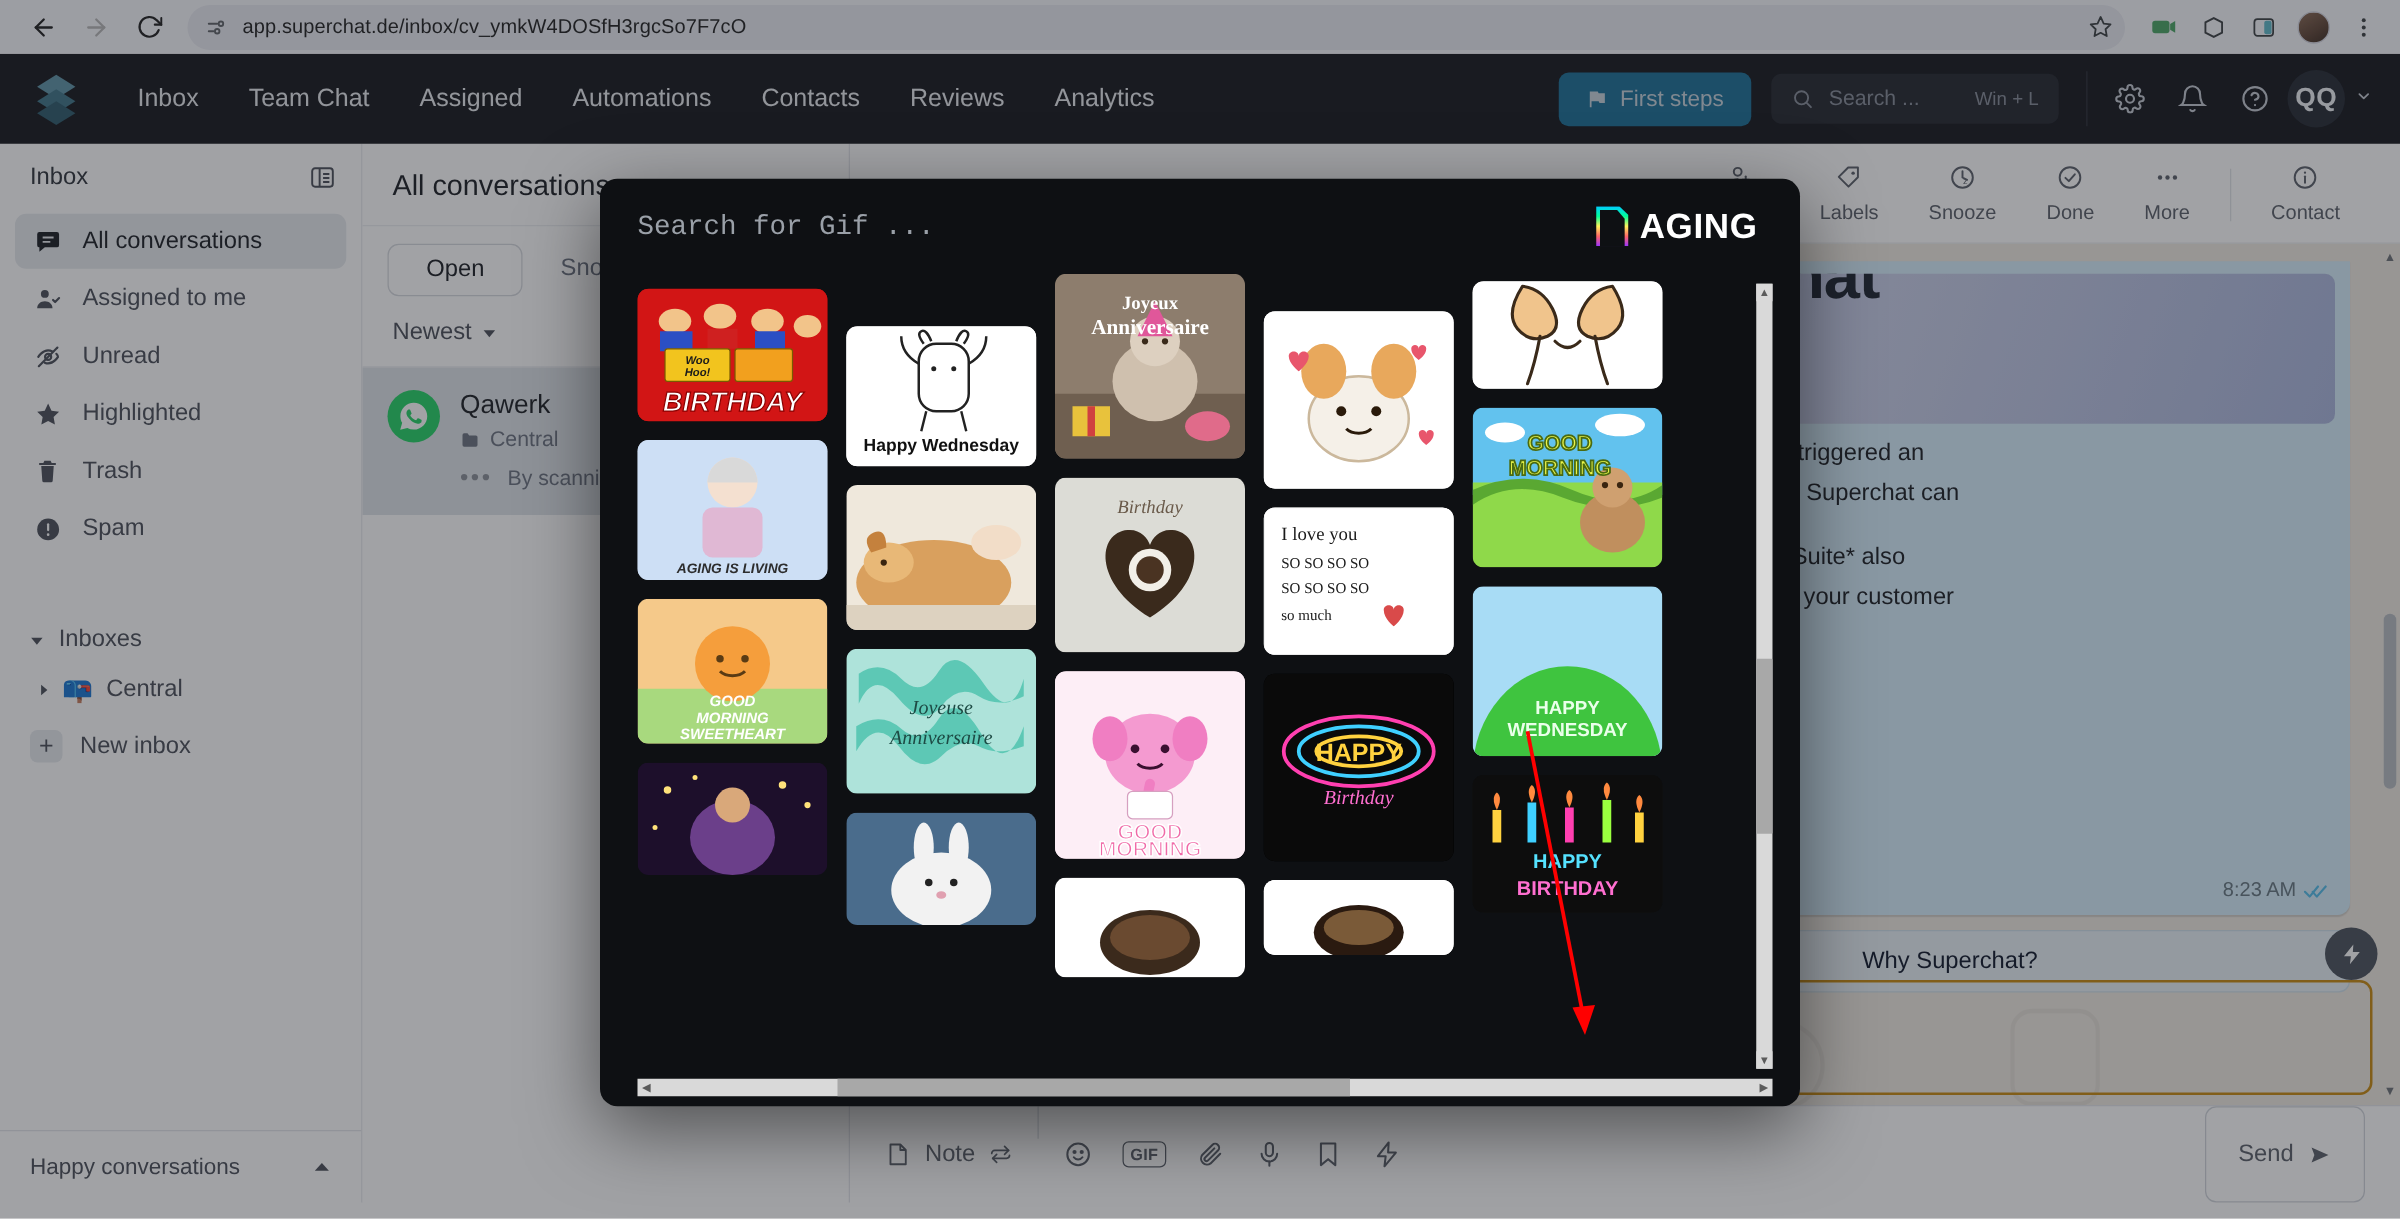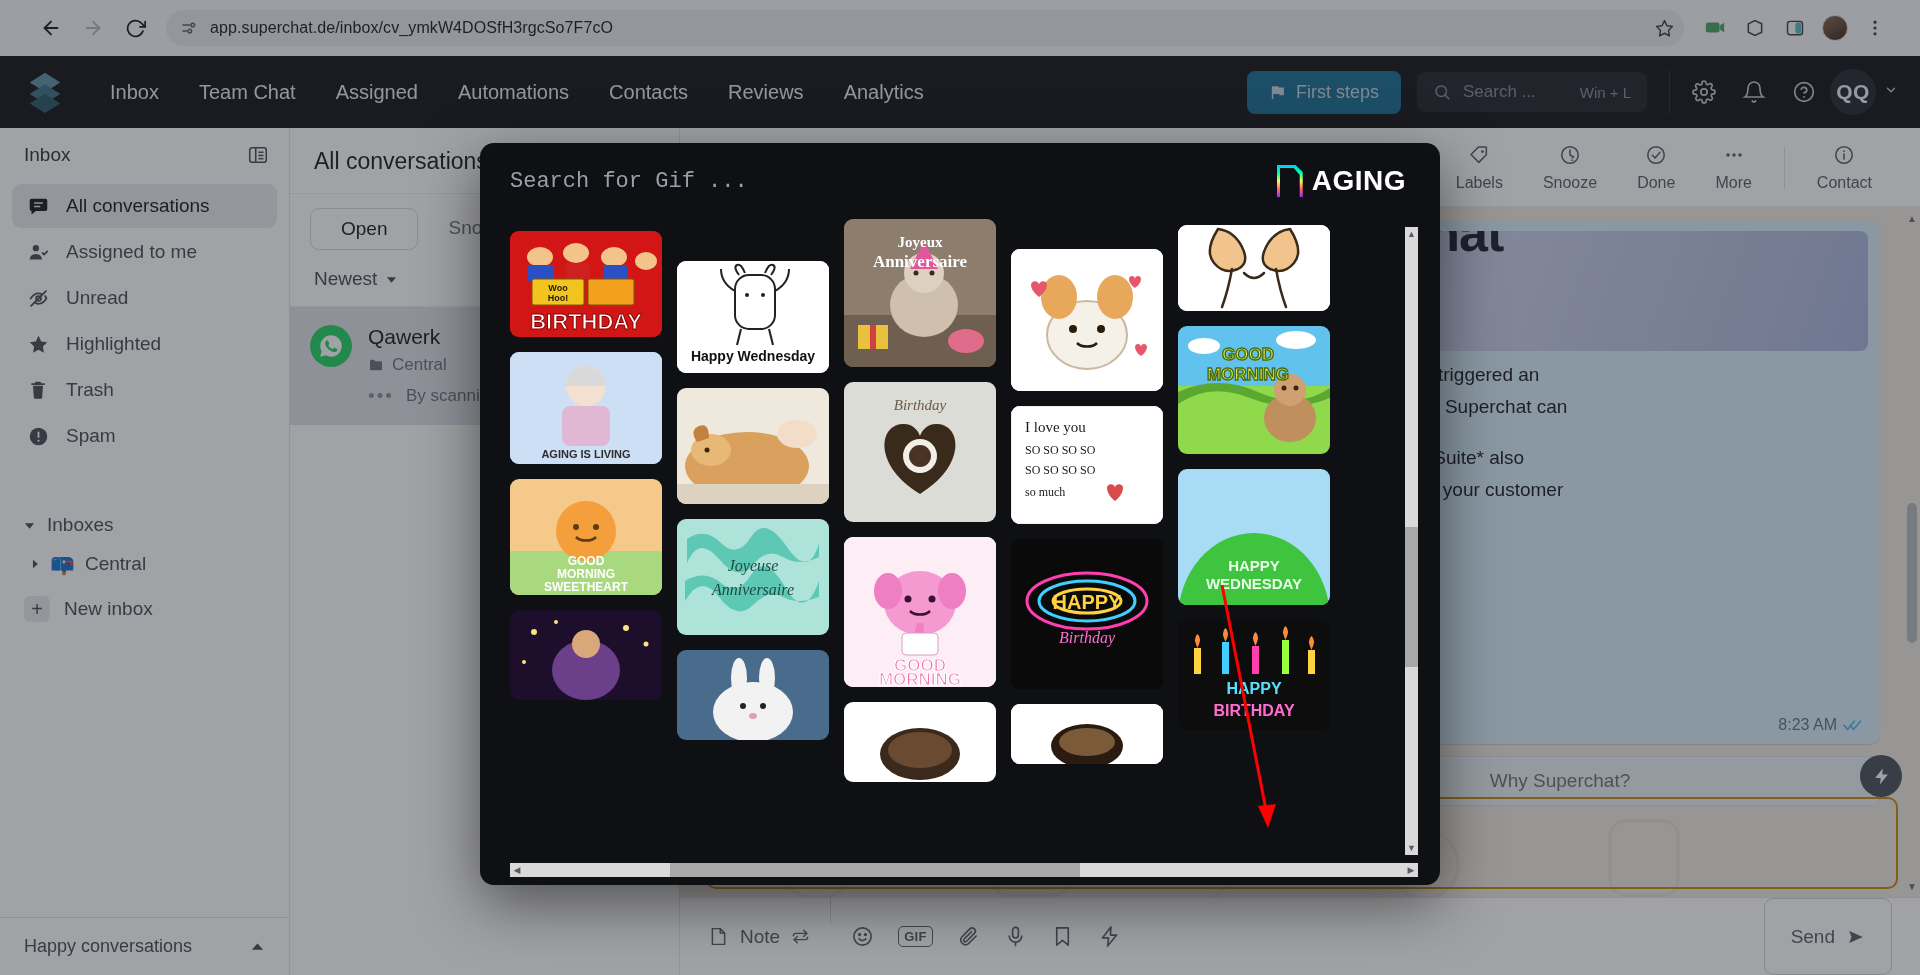--- a/index.html
+++ b/index.html
@@ -5,22 +5,22 @@
   * { box-sizing: border-box; margin: 0; padding: 0; }
   html, body {
     width: 1920px; height: 975px;
     font-family: "Liberation Sans", sans-serif;
     overflow: hidden; background: #fff;
   }
   body { position: relative; }
 
   
   .browser-bar {
-    height: 56px; background: #f7f8fc;
-    display: flex; align-items: center; padding: 0 32px; gap: 4px;
+    height: 43px; background: #f7f8fc;
+    display: flex; align-items: center; padding: 0 16px; gap: 4px;
     position: relative; z-index: 10;
   }
   .nav-btn {
     width: 38px; height: 38px; border-radius: 50%;
     display: flex; align-items: center; justify-content: center;
     color: #1f1f1f; flex: 0 0 auto;
   }
   .nav-btn.disabled { color: #b7b7b7; }
   .omnibox {
     flex: 1; height: 36px; background: #e8eaf1; border-radius: 18px;
@@ -181,21 +181,21 @@
     font-size: 52px; font-weight: 800; color: #1d2330;
     letter-spacing: -1px; margin: -28px 0 0 6px; white-space: nowrap;
   }
   .bubble p { font-size: 19px; line-height: 1.45; color: #1b1e24; margin: 0 0 4px; }
   .bubble .blank { height: 20px; }
   .bubble-time {
     display: flex; align-items: center; justify-content: flex-end; gap: 6px;
     font-size: 16px; color: #667781; margin-top: 4px;
   }
   .reply-chip {
-    margin: 12px 0 0 auto; max-width: 640px; background: #e8f2f7; color: #737373;
+    margin: 12px 0 0 auto; max-width: 640px; background: #e8f2f7; color: #0f172a;
     border: 1px solid #cfe0ea; border-radius: 9px; text-align: center;
     padding: 13px; font-size: 19px; cursor: pointer;
   }
   .fab {
     position: absolute; right: 18px; bottom: 100px;
     width: 42px; height: 42px; border-radius: 50%; background: #4a515c;
     display: flex; align-items: center; justify-content: center; color: #fff; cursor: pointer;
   }
   .compose-outline {
     position: absolute; left: 26px; right: 22px; bottom: 8px; height: 92px;
@@ -792,21 +792,21 @@
     <input class="giphy-input" placeholder="Search for Gif ..." style="">
     <div class="giphy-logo">
       <span class="mark"></span>
       <span class="wm">AGING</span>
     </div>
   </div>
 
   <div class="giphy-grid-wrap">
     <div class="giphy-cols">
 
-      <div class="gcol" style="padding-top:12px;">
+      <div class="gcol" style="padding-top:12px;font-style:italic;">
         <div class="gtile" style="height:106px;background:#cf1111;">
           <svg viewBox="0 0 152 106" width="152" height="106" style="display:block;">
             <rect width="152" height="106" fill="#d21515"></rect>
             <g fill="#f2c48a">
               <ellipse cx="30" cy="26" rx="13" ry="10"></ellipse>
                 <ellipse cx="66" cy="22" rx="13" ry="10"></ellipse>
                 <ellipse cx="104" cy="26" rx="13" ry="10"></ellipse>
                 <ellipse cx="136" cy="30" rx="11" ry="9"></ellipse>
             </g>
             <rect x="18" y="34" width="26" height="16" fill="#2b4fc4"></rect>

